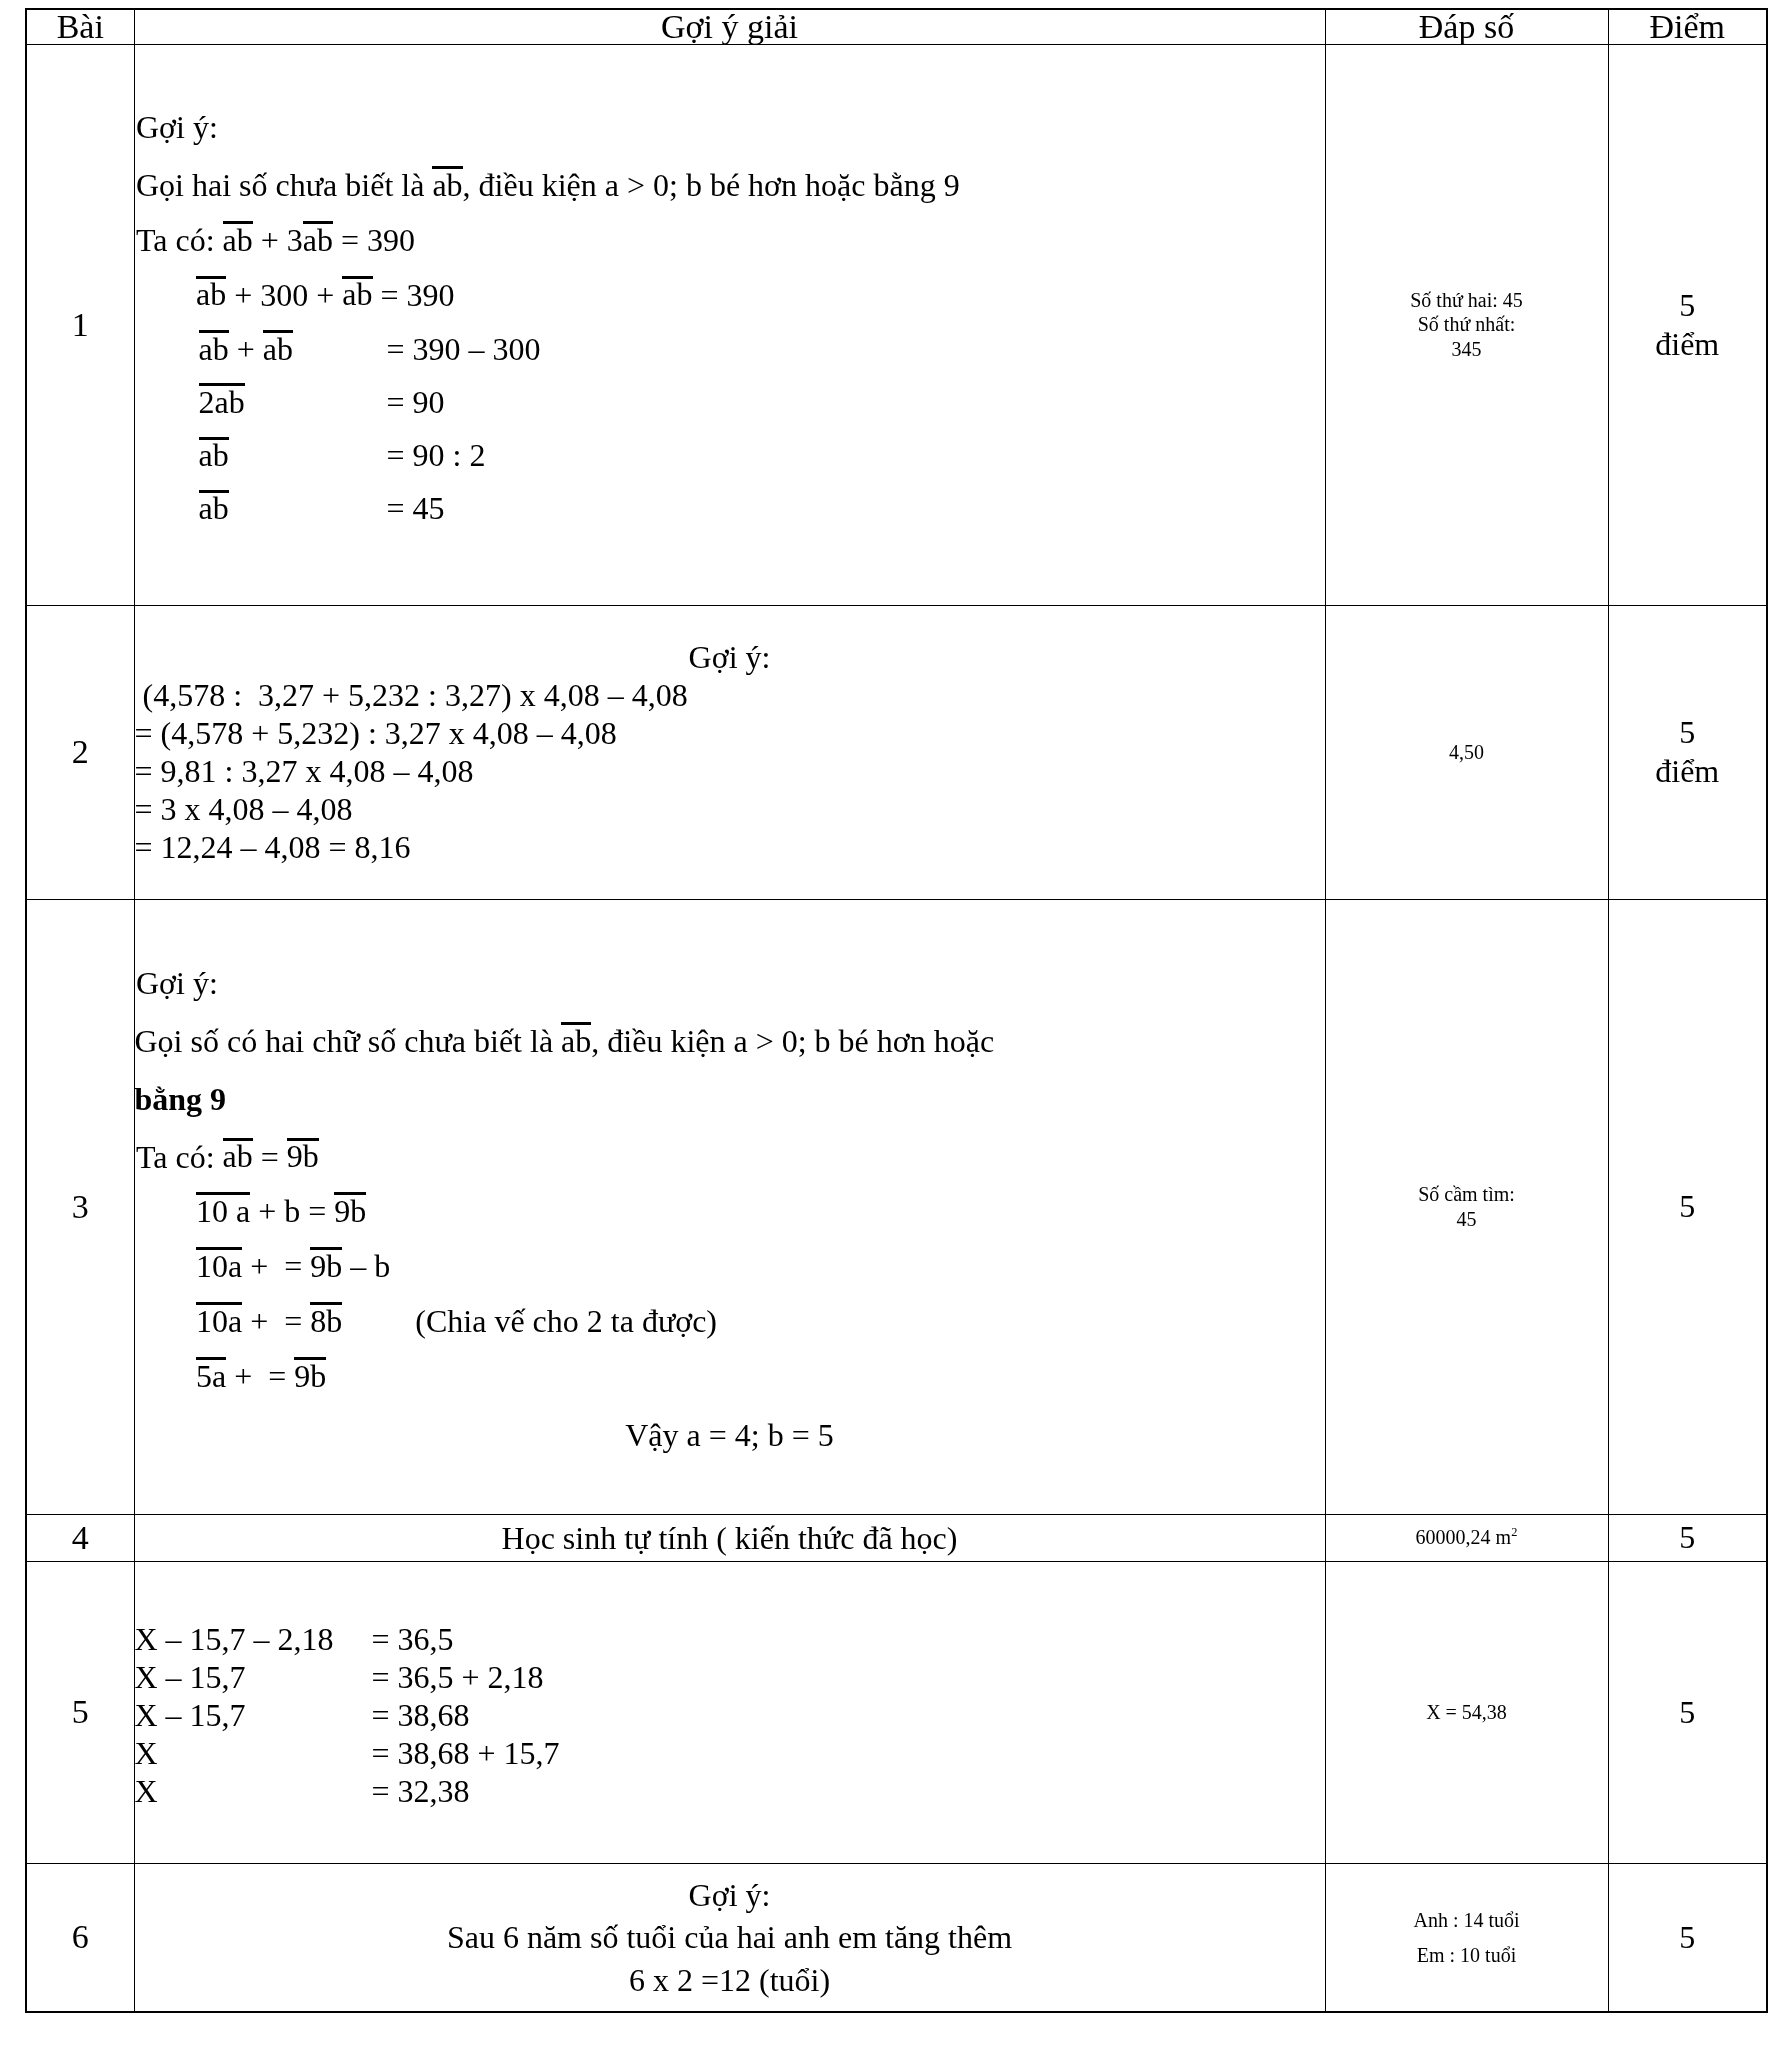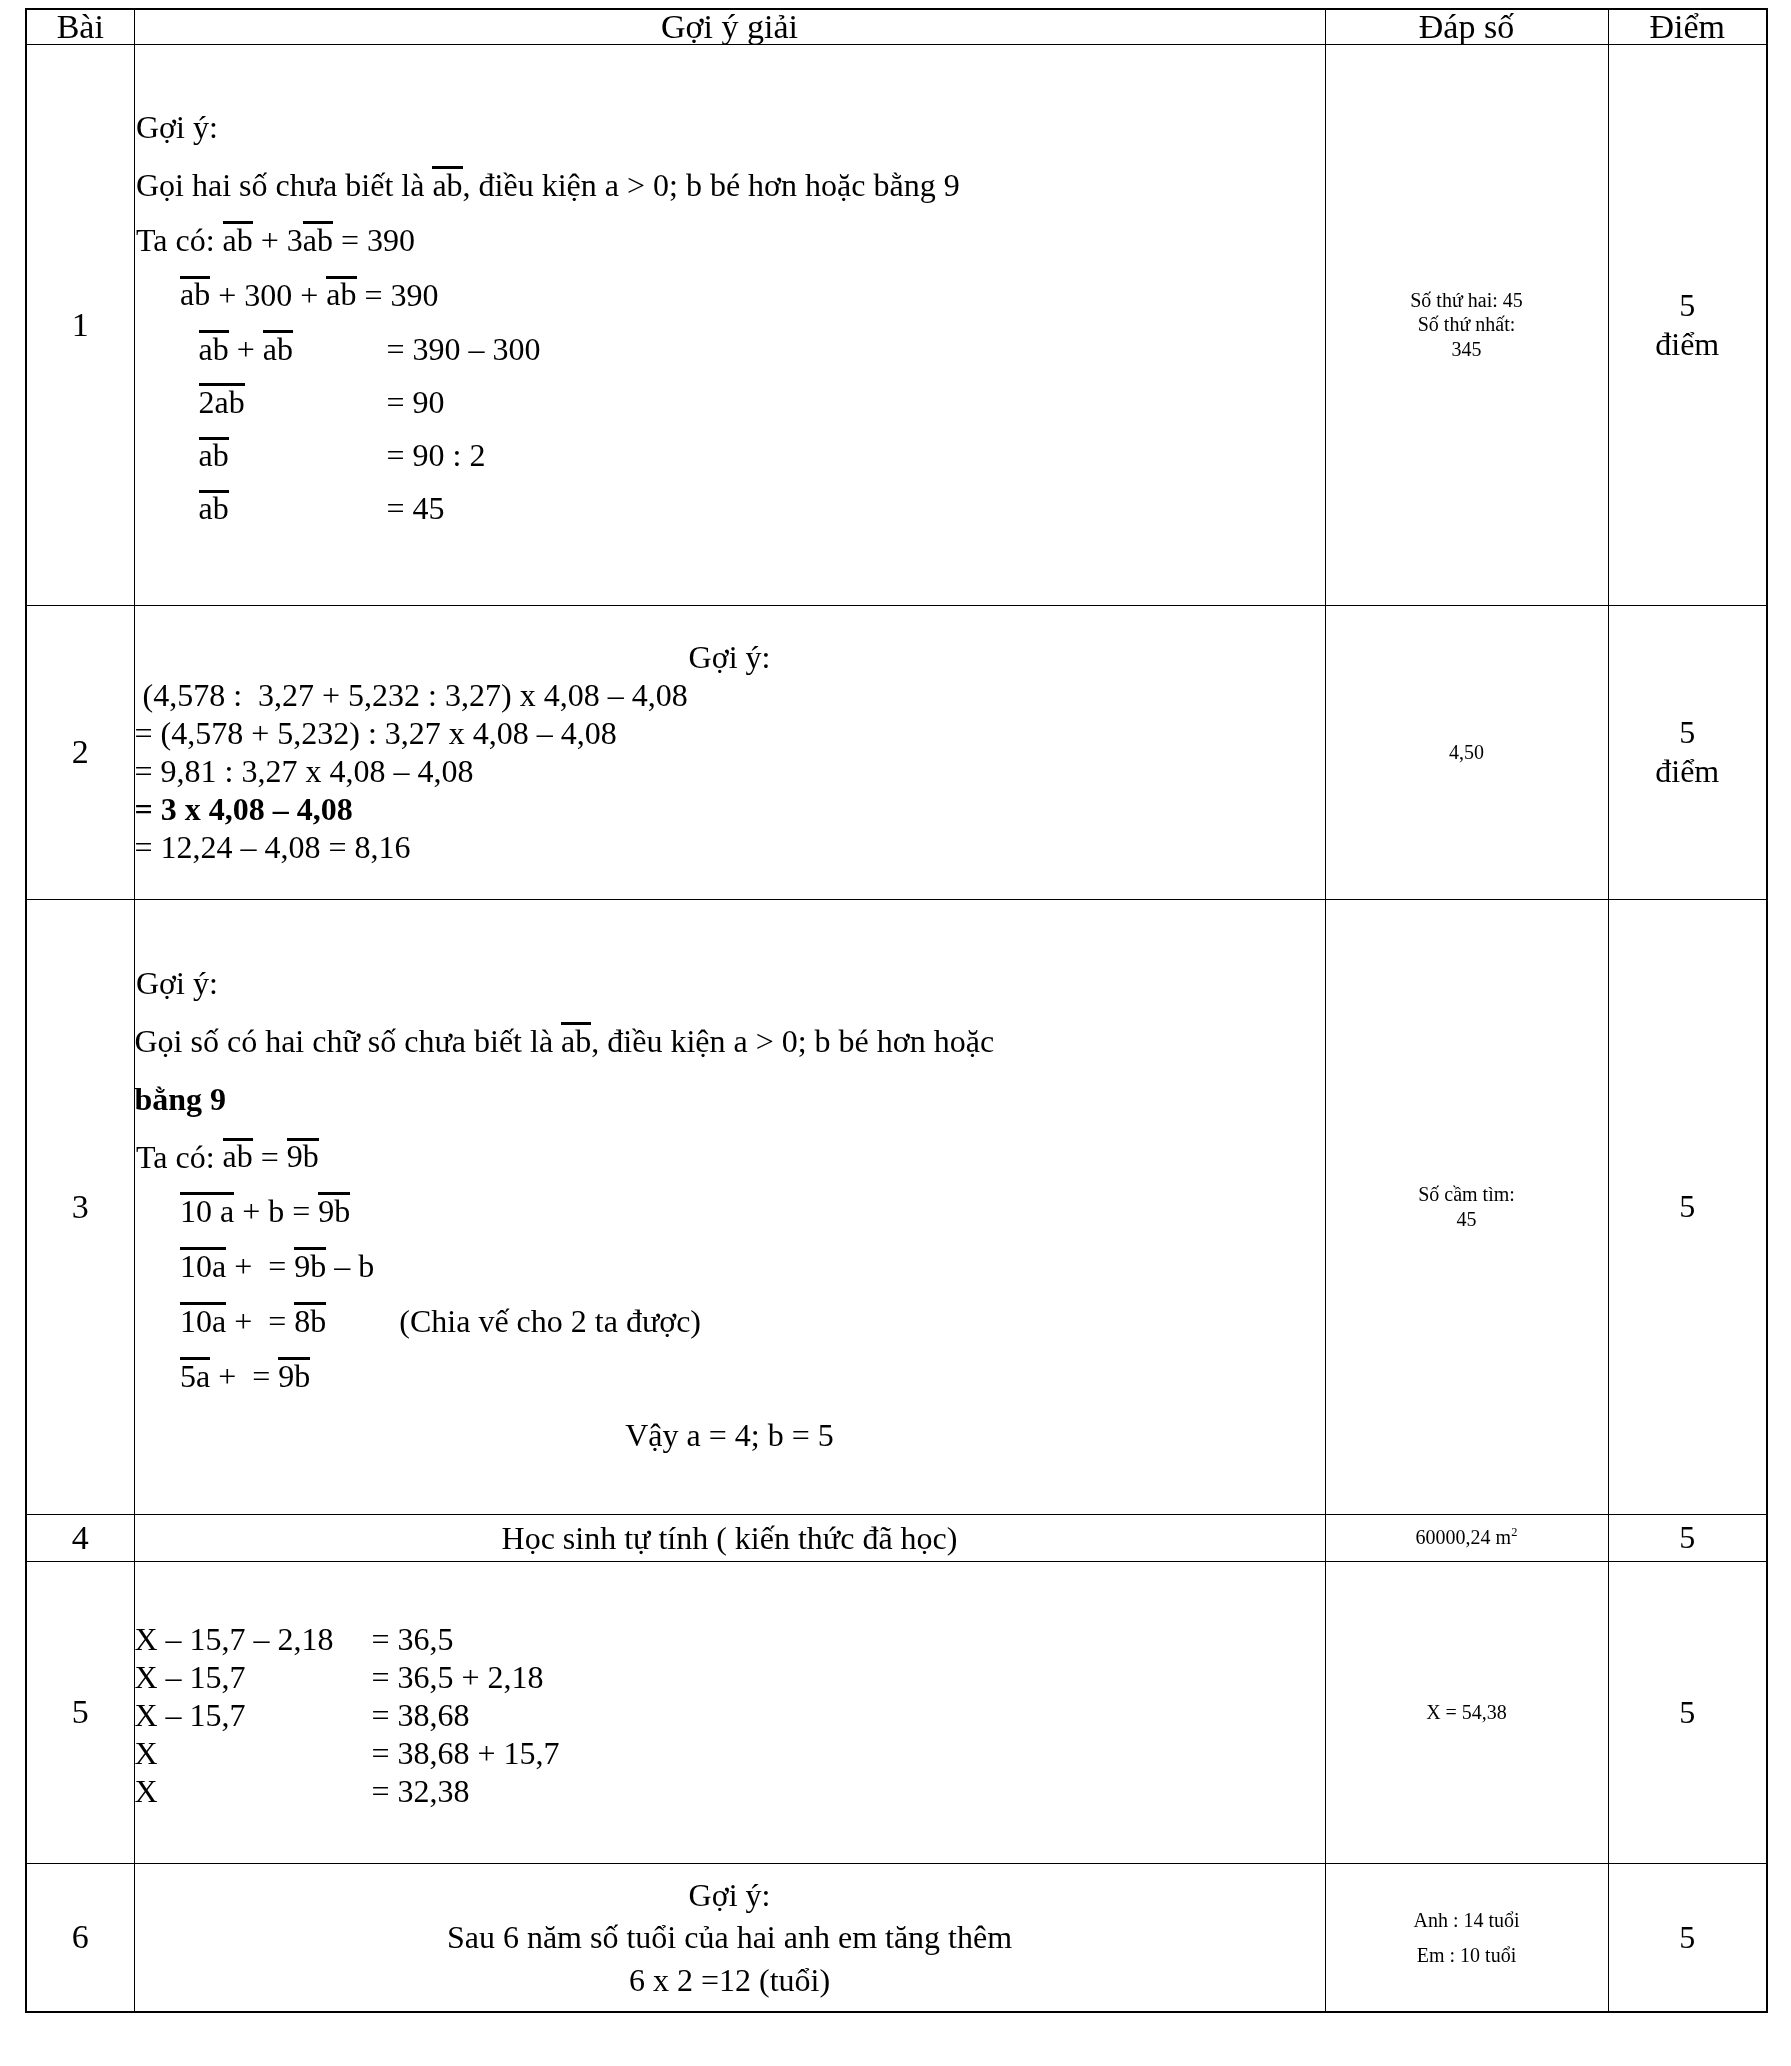--- a/index.html
+++ b/index.html
@@ -85,21 +85,21 @@
   
   .line {
     display: block;
     white-space: pre;
   }
   .hint-head { margin: 4.6px 0 23px 1.5px; }
   .hint-sent { margin: 0 0 20px 1.5px; }
   .eqline { margin: 0 0 20px 1.5px; }
 
   
-  .ind1 { padding-left: 44px; }
+  .ind1 { padding-left: 60px; }
 
   
   .ovl {
     border-top: 3.8px solid #000;
     padding-top: 0.8px;
     display: inline-block;
     line-height: 0.96;
   }
 
   
@@ -182,21 +182,21 @@
         </td>
       </tr>
 
       <tr style="height:294px;">
         <td class="cell-bai">2</td>
         <td class="cell-goi">
           <span class="line center-block" style="margin-bottom:6.1px;">Gợi ý:</span>
           <span class="line" style="margin-bottom:6.1px;"> (4,578 :  3,27 + 5,232 : 3,27) x 4,08 – 4,08</span>
           <span class="line" style="margin-bottom:6.1px;">= (4,578 + 5,232) : 3,27 x 4,08 – 4,08</span>
           <span class="line" style="margin-bottom:6.1px;">= 9,81 : 3,27 x 4,08 – 4,08</span>
-          <span class="line" style="margin-bottom:6.1px;font-weight:bold;">= 3 x 4,08 – 4,08</span>
+          <span class="line" style="margin-bottom:6.1px;">= 3 x 4,08 – 4,08</span>
           <span class="line">= 12,24 – 4,08 = 8,16</span>
         </td>
         <td class="cell-dap">
           <span class="line">4,50</span>
         </td>
         <td class="cell-diem">
           <span class="line">5</span>
           <span class="line">điểm</span>
         </td>
       </tr>

